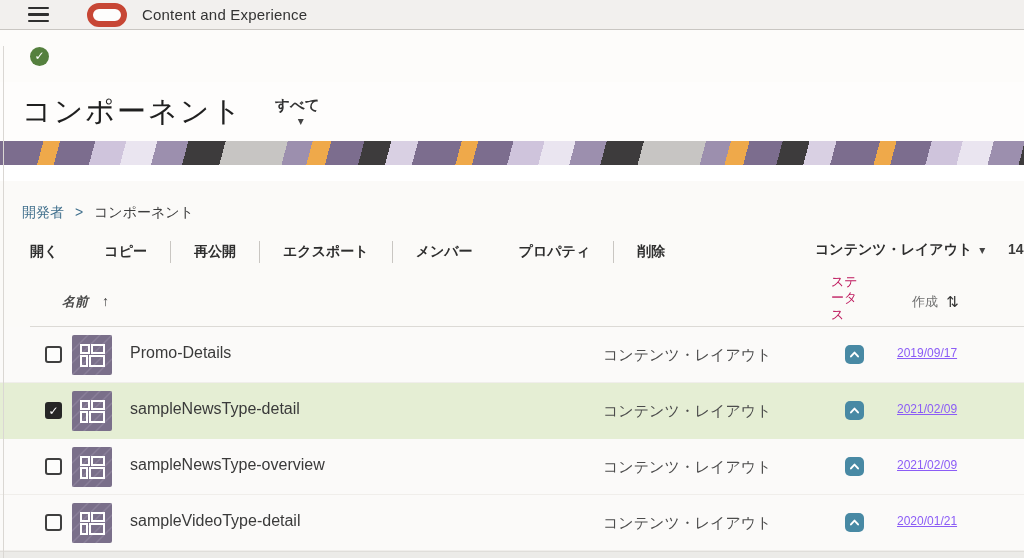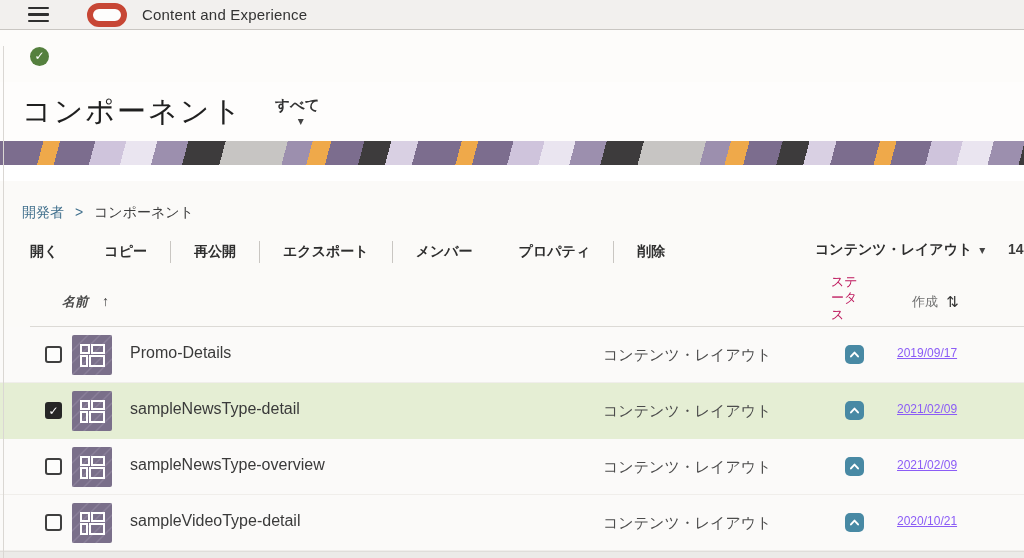--- a/index.html
+++ b/index.html
@@ -272,20 +272,20 @@
         <rect x="18" y="21" width="14" height="10" fill="none" stroke="#fff" stroke-width="2"></rect>
       </svg>
     </div>
     <div class="cell-name">sampleVideoType-detail</div>
     <div class="cell-type">コンテンツ・レイアウト</div>
     <div class="status-badge">
       <svg width="15" height="15" viewBox="0 0 19 19">
         <polyline points="5,12 9.5,7 14,12" fill="none" stroke="#fff" stroke-width="2.4" stroke-linecap="round" stroke-linejoin="round"></polyline>
       </svg>
     </div>
-    <div class="cell-created">2020/10/21</div>
+    <div class="cell-created">2020/01/21</div>
   </div>
 </div>
 
   <div class="bottom-strip"></div>
 </div>
 
 <div class="left-edge"></div>
 
 </body></html>

